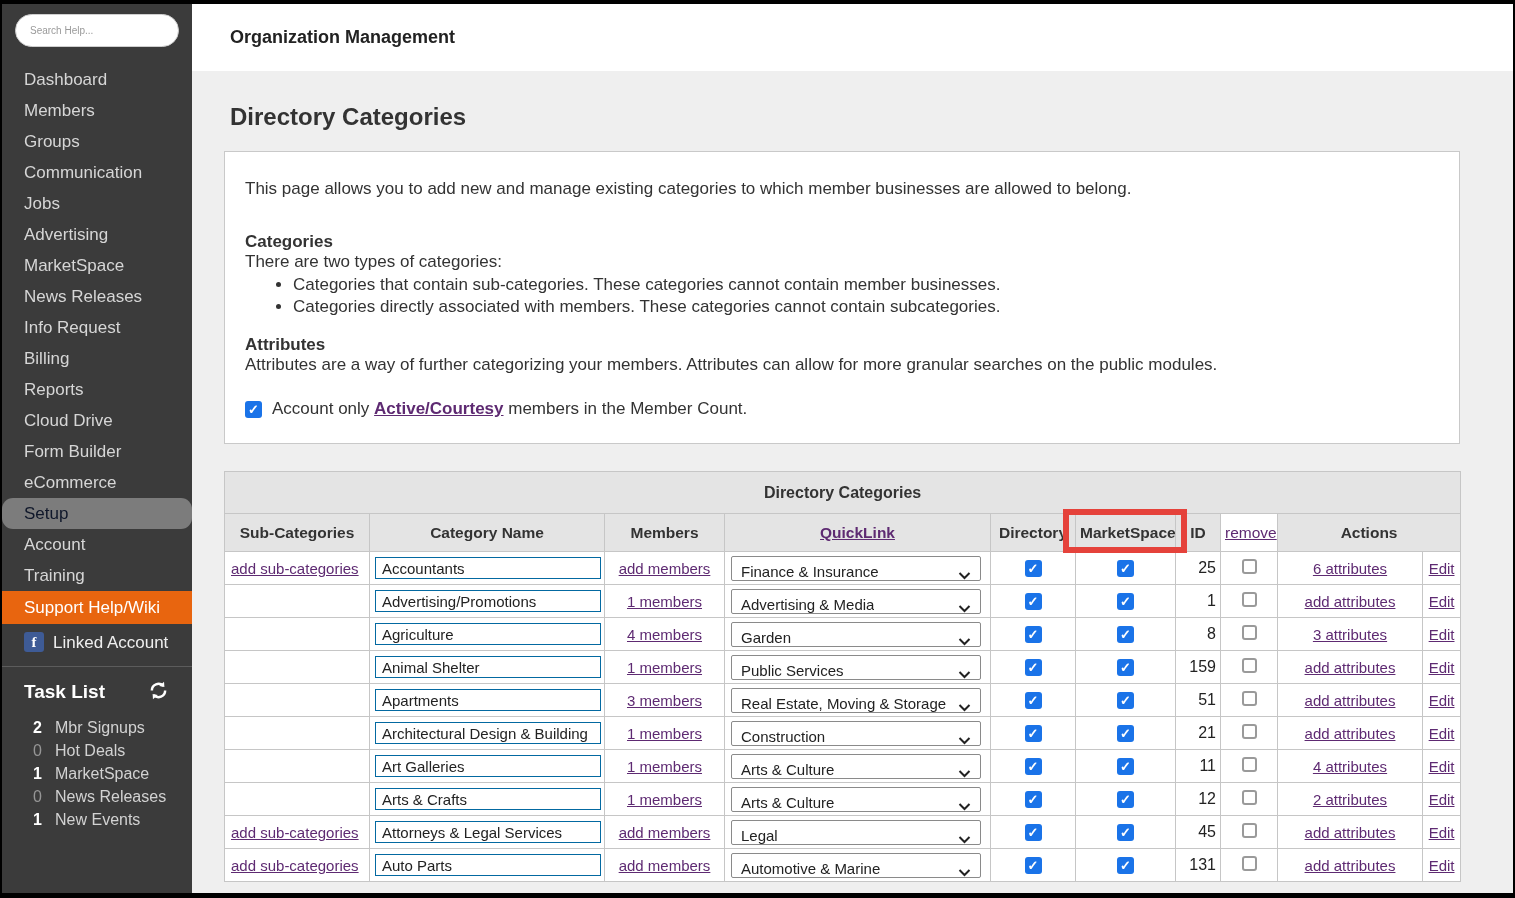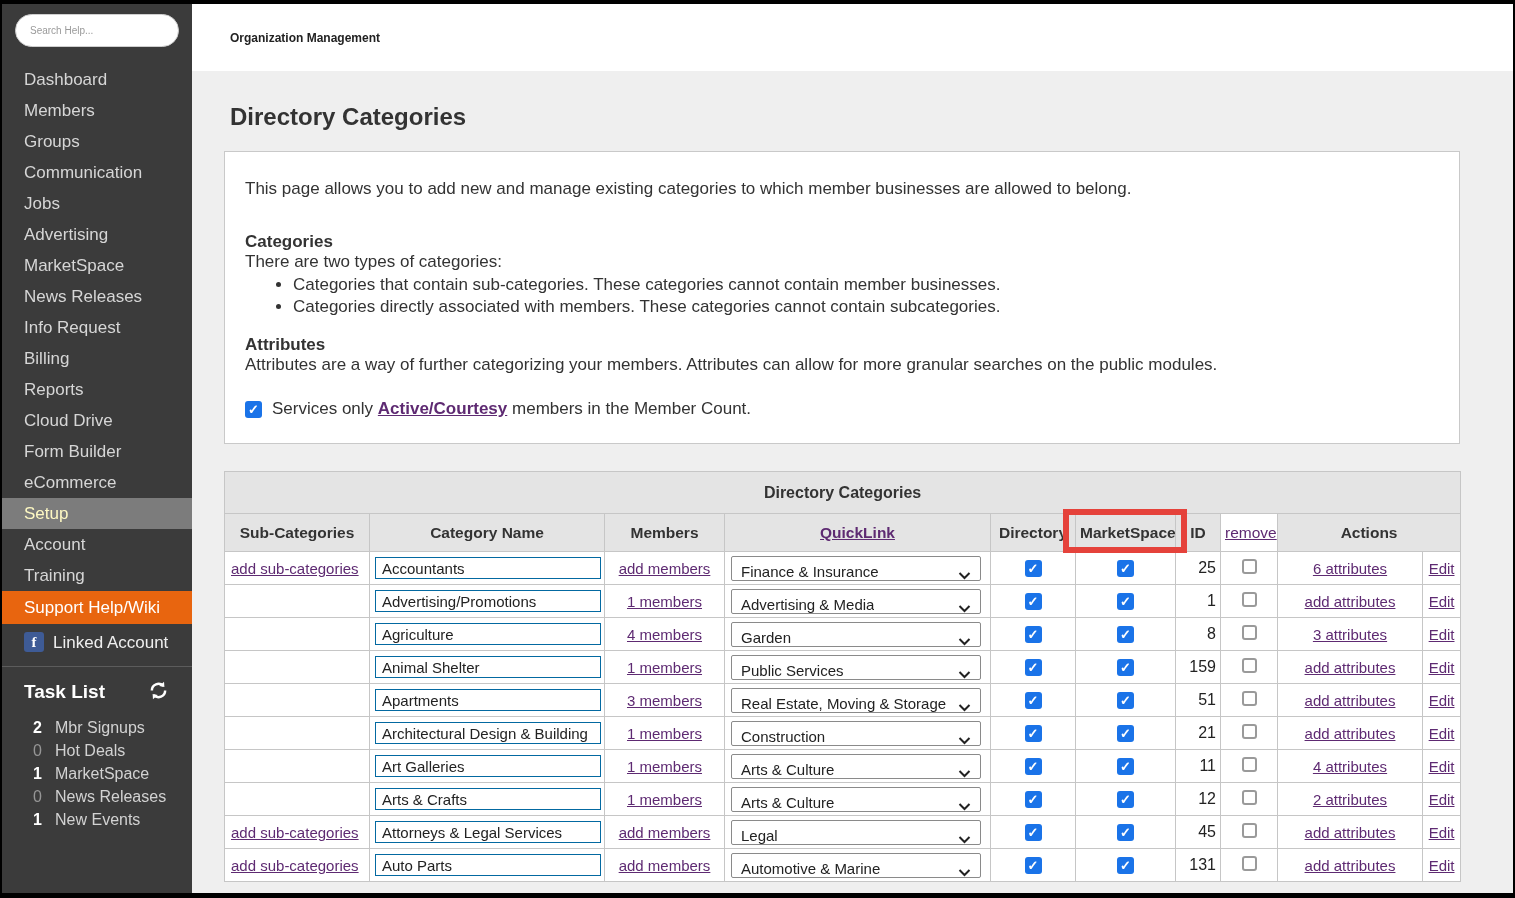--- a/index.html
+++ b/index.html
@@ -16,38 +16,38 @@
   .sidebar { width:190px; min-width:190px; background:#3b3b3b; color:#d6d6d6; display:flex; flex-direction:column; }
   .search-pill {
     margin:10px 13px 11px 13px; height:33px; border-radius:17px;
     border:1px solid #cfcfcf; background:#fff; width:164px;
     padding:0 14px; font-size:10px; color:#555; outline:none;
     font-family:"Liberation Sans", sans-serif;
   }
   .search-pill::placeholder { color:#9a9a9a; }
   .nav { list-style:none; margin:0; padding:6px 0 0 0; }
   .nav li { height:31px; line-height:31px; padding-left:22px; font-size:17px; cursor:pointer; white-space:nowrap; }
-  .nav li.active { background:#7c7c7c; color:#fef9c3; }
+  .nav li.active { background:#7c7c7c; color:#0f172a;border-radius:11px; }
   .nav li.support { background:#e8650f; color:#fff; height:33px; line-height:33px; }
   .nav li.linked { height:36px; display:flex; align-items:center; gap:9px; color:#eee; }
   .fb-icon { width:20px; height:20px; background:#3e5b96; border-radius:3px; color:#fff;
     display:flex; align-items:center; justify-content:center; font:bold 15px "Liberation Serif", serif; }
   .task-section { border-top:1px solid #5c5c5c; margin-top:6px; padding:14px 0 0 22px; }
   .task-head { display:flex; align-items:flex-start; justify-content:space-between; padding-right:24px; }
   .task-title { font-size:19px; font-weight:bold; color:#fff; }
   .task-list { margin-top:13px; }
   .task-row { display:flex; gap:13px; line-height:23px; font-size:16px; }
   .task-num { width:18px; text-align:right; color:#969696; }
   .task-num.checked { color:#fff; font-weight:bold; }
   .task-label { color:#d2d2d2; }
 
   
   .main { flex:1; background:#efefef; position:relative; }
   .topbar { height:67px; background:#fff; display:flex; align-items:center; padding-left:38px; }
-  .topbar-title { font-size:12px; font-weight:bold; color:#222; }
+  .topbar-title { font-size:18px; font-weight:bold; color:#222; }
   .page-title { margin:32px 0 0 38px; font-size:24px; font-weight:bold; color:#333; }
 
   .panel {
     margin:20px 0 0 32px; width:1236px; background:#fff; border:1px solid #c9c9c9;
     padding:27px 20px 24px 20px; font-size:17px; color:#333;
   }
   .panel p { margin:0; }
   .p1 { margin-bottom:33px !important; }
   .sect-title { font-weight:bold; }
   .panel ul { margin:3px 0 18px 30px; padding-left:18px; }
@@ -161,21 +161,21 @@
       <p>There are two types of categories:</p>
       <ul>
         <li>Categories that contain sub-categories. These categories cannot contain member businesses.</li>
         <li>Categories directly associated with members. These categories cannot contain subcategories.</li>
       </ul>
       <p class="sect-title">Attributes</p>
       <p class="attr-text">Attributes are a way of further categorizing your members. Attributes can allow for more granular searches on the public modules.</p>
       <div class="chk-row">
         <span class="cb checked"></span>
         <span>
-          <span>Services only</span>
+          <span>Account only</span>
           <b><a>Active/Courtesy</a></b>
           <span>members in the Member Count.</span>
         </span>
       </div>
     </div>
 
     <table class="dir">
       <colgroup>
         <col style="width:145px">
           <col style="width:235px">

